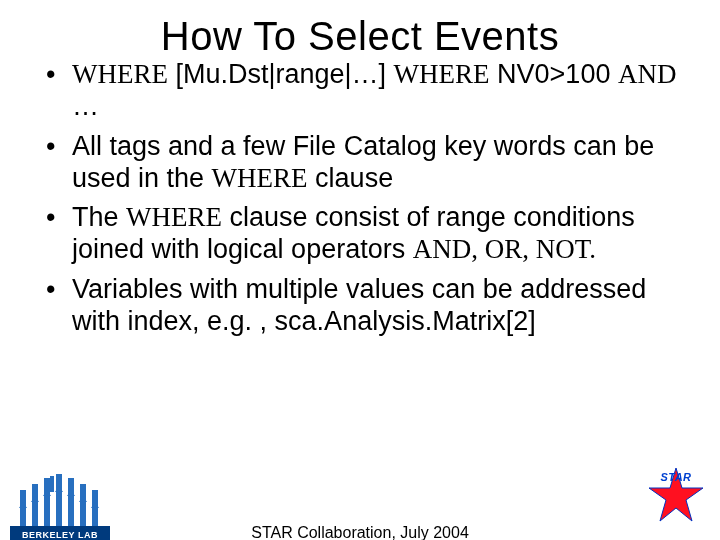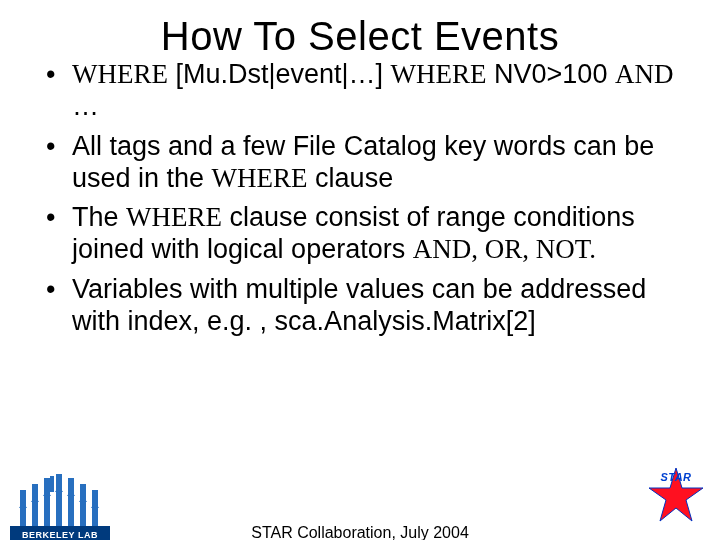--- a/index.html
+++ b/index.html
@@ -144,21 +144,21 @@
   }
 </style>
 </head>
 <body>
 
 <div class="slide">
 
   <div class="title">How To Select Events</div>
 
   <ul class="bullets">
-      <li><span class="serif">WHERE</span><span> [Mu.Dst|event|…] </span><span class="serif">WHERE</span><span> NV0&gt;100 </span><span class="serif">AND</span><span> … </span></li>
+      <li><span class="serif">WHERE</span><span> [Mu.Dst|range|…] </span><span class="serif">WHERE</span><span> NV0&gt;100 </span><span class="serif">AND</span><span> … </span></li>
       <li><span>All tags and a few File Catalog key words can be used in the </span><span class="serif">WHERE</span><span> clause</span></li>
       <li><span>The </span><span class="serif">WHERE</span><span> clause consist of range conditions joined with logical operators </span><span class="serif">AND, OR, NOT.</span></li>
       <li><span>Variables with multiple values can be addressed with index, e.g. , sca.Analysis.Matrix[2]</span></li>
     </ul>
 
   <div class="footer-text">STAR Collaboration, July 2004</div>
 
   <div class="lbl-logo">
     <div class="lbl-tower"></div>
     <div class="lbl-building">

